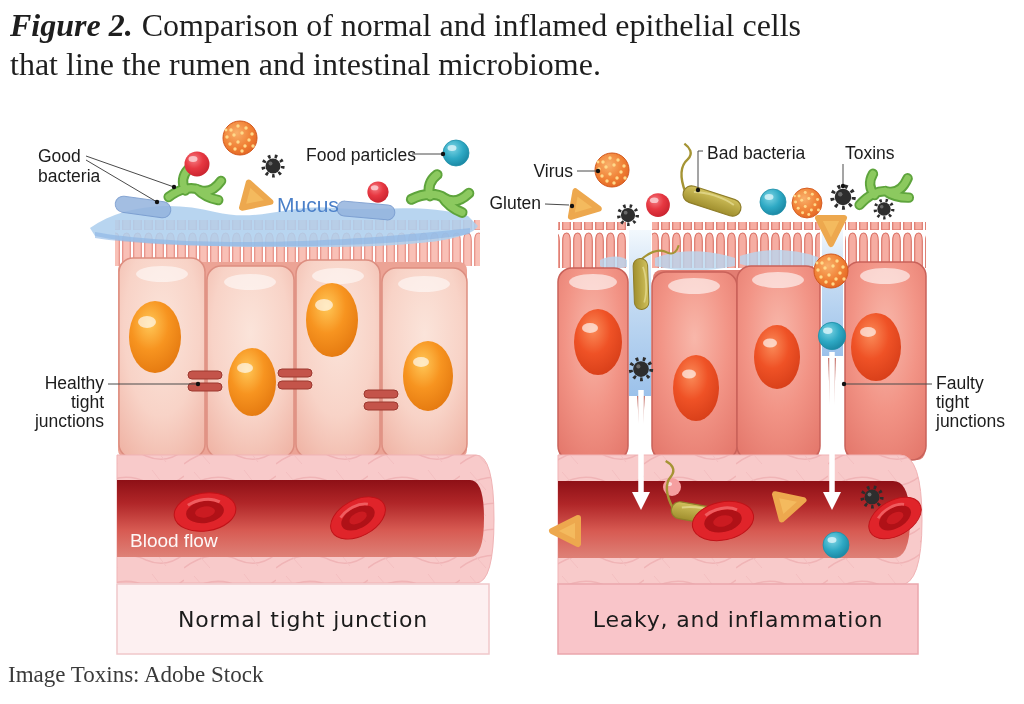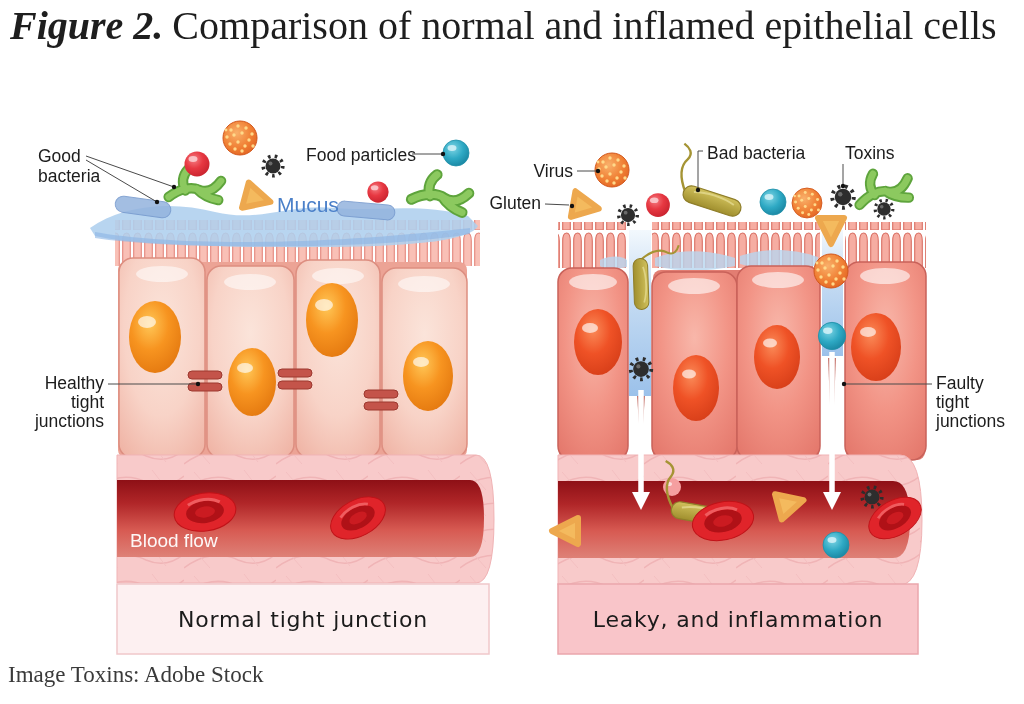--- a/index.html
+++ b/index.html
@@ -1,19 +1,19 @@
 <!DOCTYPE html>
 <html><head>
 <meta charset="utf-8">
 <style>
   html,body{margin:0;padding:0;background:#fff;}
   .page{position:relative;width:1024px;height:704px;background:#fff;overflow:hidden;
         font-family:"Liberation Sans",sans-serif;}
   .fig-title{position:absolute;left:10px;top:6px;width:1005px;
-             font-family:"Liberation Serif",serif;font-size:40px;line-height:39px;color:#1e1e1e;}
+             font-family:"Liberation Serif",serif;font-size:32px;line-height:39px;color:#1e1e1e;}
   .fig-prefix{font-weight:bold;font-style:italic;}
   .fig-rest{margin-left:9px;}
   .fig-source{position:absolute;left:8px;top:662px;
               font-family:"Liberation Serif",serif;font-size:23px;color:#3a3a3a;}
   svg{position:absolute;left:0;top:0;}
   .lbl{font-family:"Liberation Sans",sans-serif;font-size:17.5px;fill:#1c1c1c;}
   .lbl-end{text-anchor:end;}
   .mucus-t{font-family:"Liberation Sans",sans-serif;font-size:21px;fill:#4b80c9;}
   .bloodflow-t{font-family:"Liberation Sans",sans-serif;font-size:19px;fill:#ffffff;opacity:.95;}
   .caption-t{font-family:"DejaVu Sans",sans-serif;font-size:22px;letter-spacing:.8px;
@@ -21,20 +21,21 @@
   .ptr{stroke:#4a4a4a;stroke-width:1;fill:none;}
   .ptr-dot{fill:#111;}
 </style>
 </head>
 <body>
 
 <div class="page">
 
   <div class="fig-title">
     <span class="fig-prefix">Figure 2.</span><span class="fig-rest">Comparison of normal and inflamed epithelial cells</span><br>
+    <span>that line the rumen and intestinal microbiome.</span>
   </div>
 
   <svg width="1024" height="704" viewBox="0 0 1024 704">
     <defs>
       <radialGradient id="cellL" cx="50%" cy="35%" r="80%">
         <stop offset="0%" stop-color="#fbe4da"></stop>
           <stop offset="55%" stop-color="#f8d3c7"></stop>
           <stop offset="100%" stop-color="#efb2a3"></stop>
       </radialGradient>
       <radialGradient id="cellR" cx="50%" cy="35%" r="80%">

